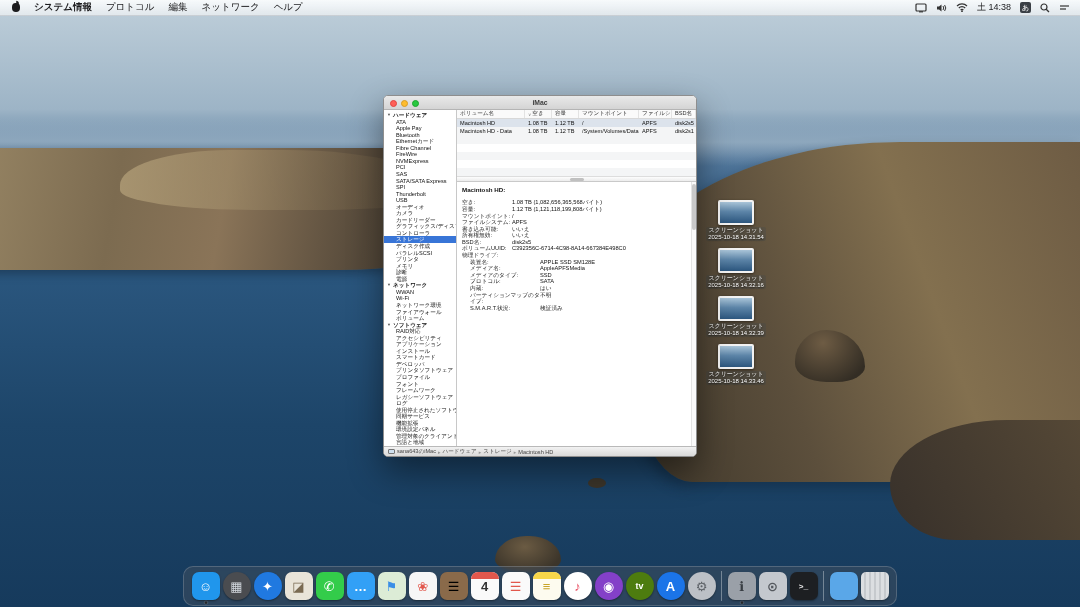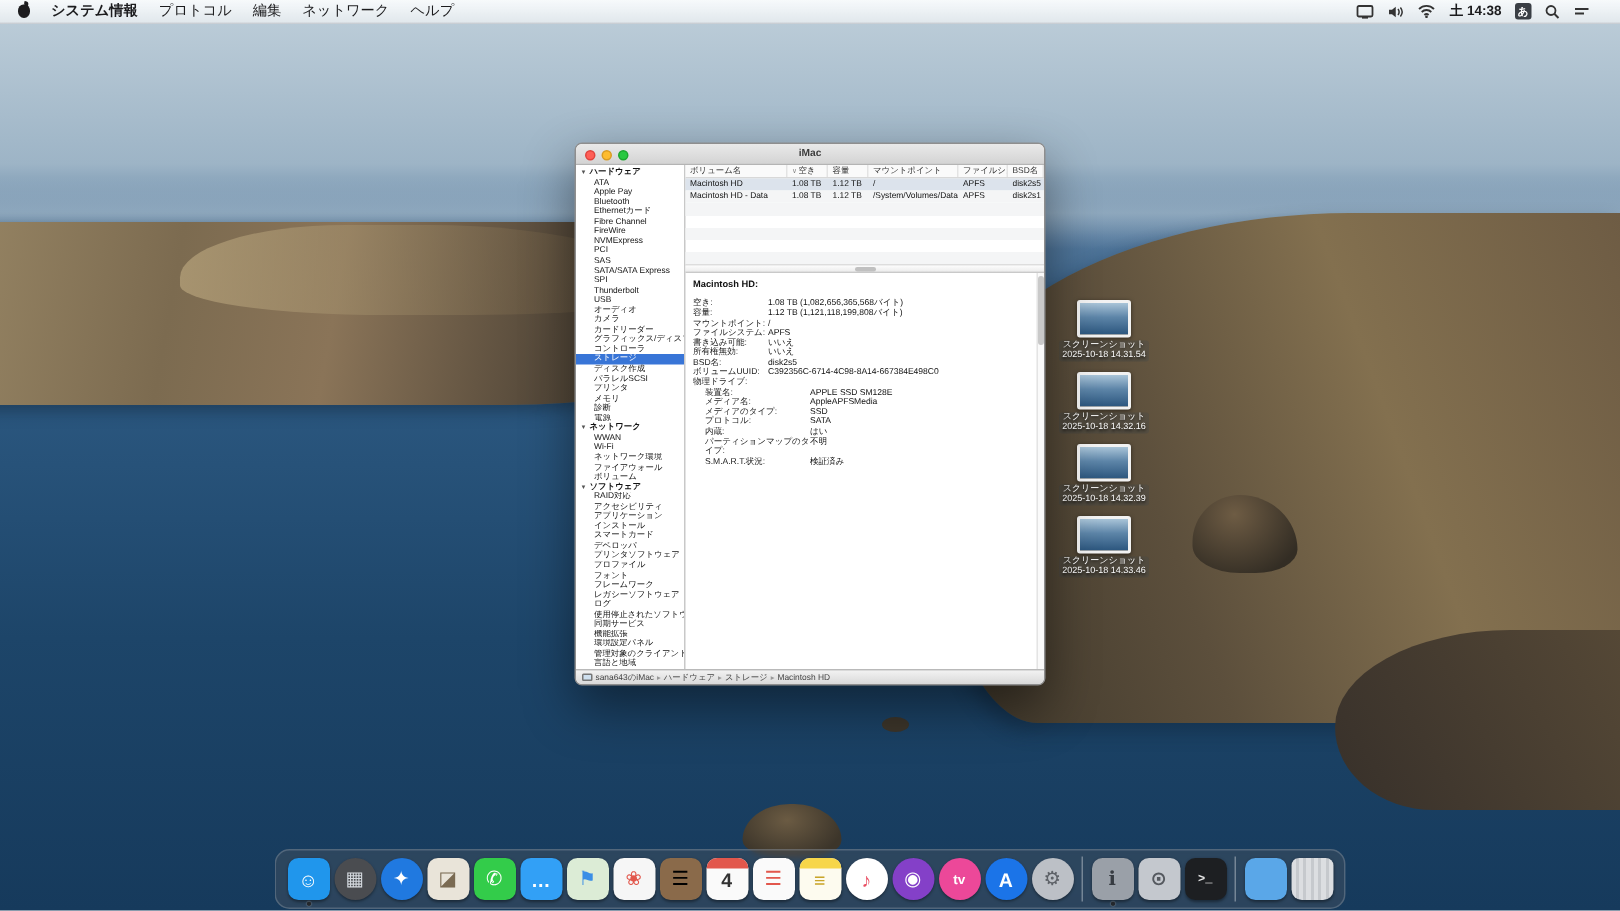--- a/index.html
+++ b/index.html
@@ -30,21 +30,21 @@
   
   .menubar { position:absolute; left:0; top:0; width:100%; height:16px;
     background:linear-gradient(180deg,rgba(250,252,253,.95),rgba(228,234,238,.92));
     border-bottom:1px solid rgba(120,130,140,.35); display:flex; align-items:center;
     font-size:9.5px; color:#1c1c1e; z-index:50; }
   .menubar .left { display:flex; align-items:center; gap:14px; padding-left:12px; }
   .apple-logo { width:8px; height:9px; background:#1c1c1e; border-radius:45% 45% 48% 48%; position:relative; }
   .apple-logo::after { content:""; position:absolute; right:1px; top:-2.5px; width:3px; height:3px;
     background:#1c1c1e; border-radius:0 70% 0 70%; transform:rotate(15deg); }
   .menu-title { font-weight:bold; }
-  .menubar .right { margin-left:auto; display:flex; align-items:center; gap:9px; padding-right:20px;font-weight:bold; }
+  .menubar .right { margin-left:auto; display:flex; align-items:center; gap:9px; padding-right:10px; }
   .mb-ic { display:inline-flex; align-items:center; }
   .clock { font-size:9px; }
   .input-src { width:11px; height:11px; background:#3a3f45; color:#fff; border-radius:2px;
     font-size:7px; display:flex; align-items:center; justify-content:center; }
 
   
   .window { position:absolute; left:383px; top:95px; width:314px; height:362px;
     background:#fff; border-radius:5px; border:1px solid #8e8e8e;
     box-shadow:0 14px 34px rgba(0,0,0,.45); z-index:20; display:flex; flex-direction:column; overflow:hidden; }
   .titlebar { height:14px; flex:0 0 14px; background:linear-gradient(180deg,#e9e9e9,#d4d4d4);
@@ -450,21 +450,21 @@
     <div class="dock-item">
       <div class="app-icon ic-notes" style="background: rgb(253, 251, 239); color: rgb(201, 165, 42);">≡</div>
     </div>
     <div class="dock-item">
       <div class="app-icon circle ic-music" style="background: rgb(255, 255, 255); color: rgb(233, 79, 99);">♪</div>
     </div>
     <div class="dock-item">
       <div class="app-icon circle ic-podcasts" style="background: rgb(132, 64, 200); color: rgb(255, 255, 255);">◉</div>
     </div>
     <div class="dock-item">
-      <div class="app-icon circle ic-tv" style="background: #ec4899; color: rgb(255, 255, 255);">tv</div>
+      <div class="app-icon circle ic-tv" style="background: #4d7c0f; color: rgb(255, 255, 255);">tv</div>
     </div>
     <div class="dock-item">
       <div class="app-icon circle ic-app-store" style="background: rgb(27, 116, 232); color: rgb(255, 255, 255);">A</div>
     </div>
     <div class="dock-item">
       <div class="app-icon circle ic-system-preferences" style="background: rgb(188, 192, 198); color: rgb(94, 98, 104);">⚙</div>
     </div>
     <div class="dock-sep"></div>
     <div class="dock-item">
       <div class="app-icon ic-system-information" style="background: rgb(154, 160, 168); color: rgb(55, 60, 66);">ℹ</div>

